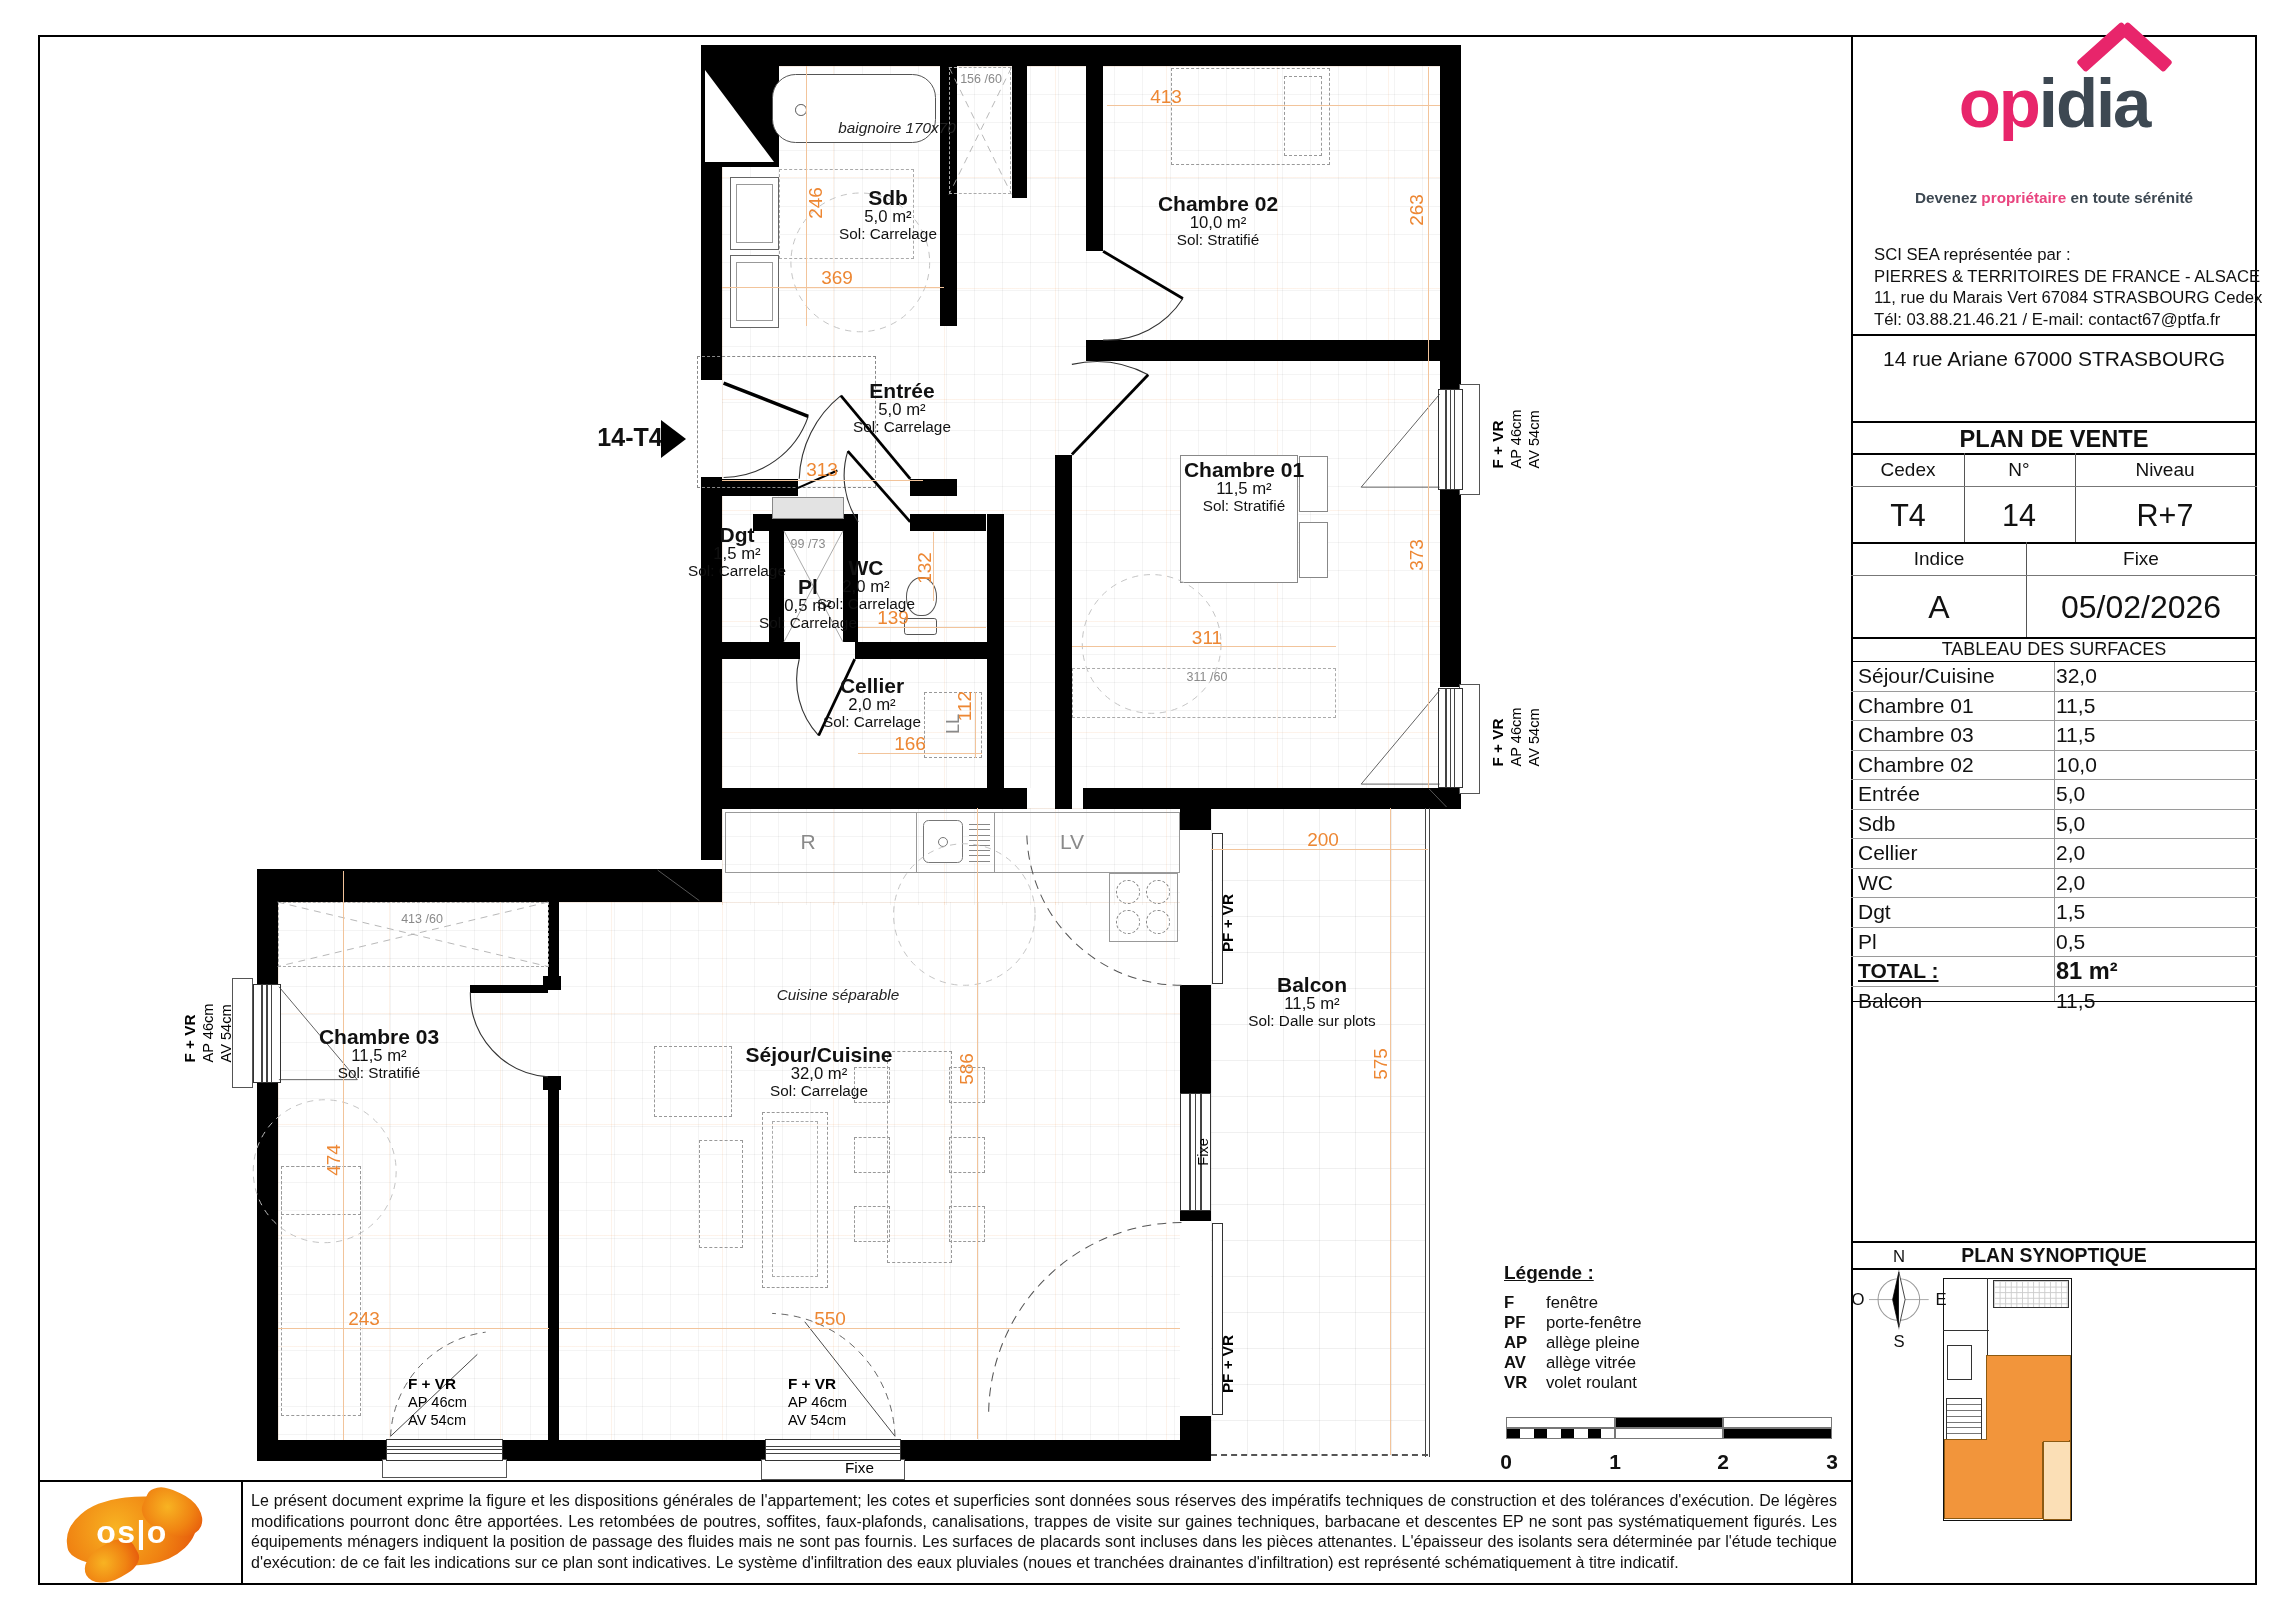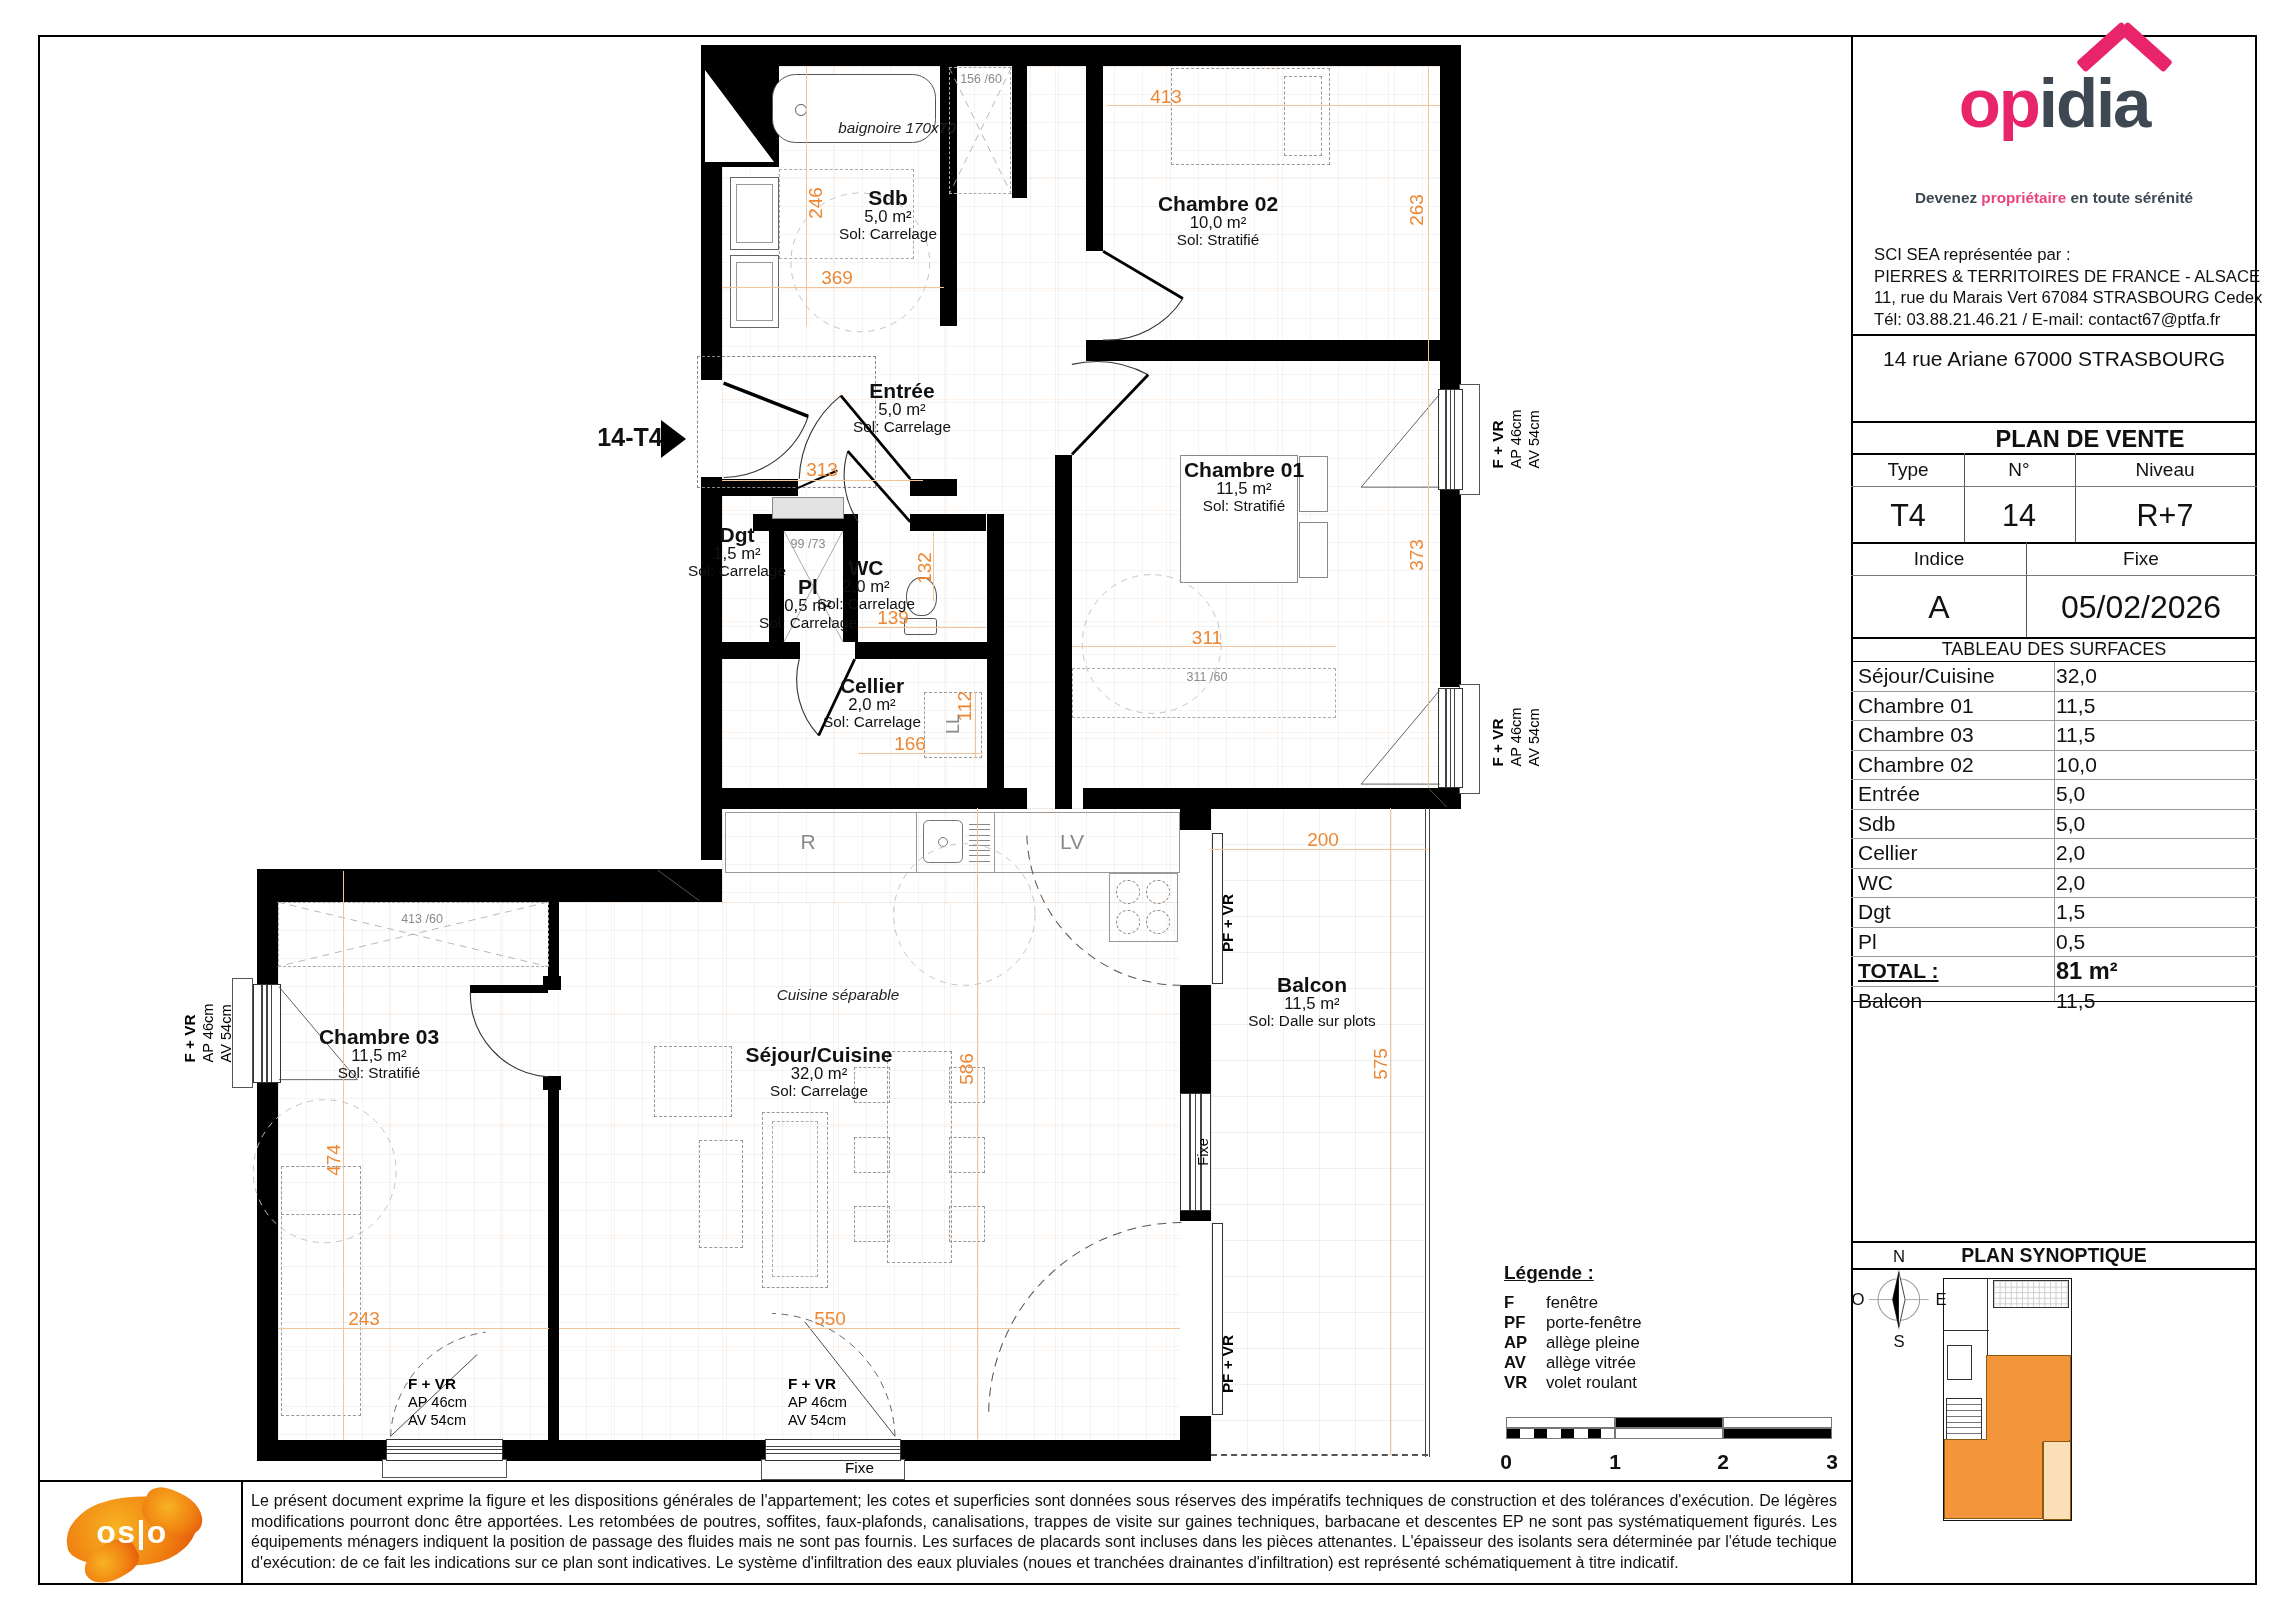--- a/index.html
+++ b/index.html
@@ -411,28 +411,28 @@
         <div>Tél: 03.88.21.46.21 / E-mail: contact67@ptfa.fr</div>
       </div>
     </div>
 
     <div class="pline" style="left:1851px;top:334px;width:406px;height:1.7px;"></div>
 
     <div class="abs center" style="left:2054px;top:343px;transform:translate(-50%,0);width:406px;">
       <div style="font-size:21px;margin-top:4.2px;">14 rue Ariane 67000 STRASBOURG</div>
     </div>
     <div class="pline" style="left:1851px;top:421px;width:406px;height:1.7px;"></div>
-    <div class="abs center" style="left:2054px;top:426px;transform:translate(-50%,0);width:406px;font-size:23.6px;font-weight:bold;margin-left:36px;">PLAN DE VENTE</div>
+    <div class="abs center" style="left:2054px;top:426px;transform:translate(-50%,0);width:406px;font-size:23.6px;font-weight:bold;">PLAN DE VENTE</div>
     <div class="pline" style="left:1851px;top:453px;width:406px;height:1.7px;"></div>
 
     <div>
       <div class="abs" style="left:1964px;top:453px;width:1px;height:89px;background:#555;"></div>
       <div class="abs" style="left:2075px;top:453px;width:1px;height:89px;background:#555;"></div>
       <div class="abs" style="left:1851px;top:486px;width:406px;height:0.8px;background:#777;"></div>
-      <div class="abs" style="left:1908px;top:470px;transform:translate(-50%,-50%);font-size:19px;">Type</div>
+      <div class="abs" style="left:1908px;top:470px;transform:translate(-50%,-50%);font-size:19px;">Cedex</div>
       <div class="abs" style="left:2019px;top:470px;transform:translate(-50%,-50%);font-size:19px;">N°</div>
       <div class="abs" style="left:2165px;top:470px;transform:translate(-50%,-50%);font-size:19px;">Niveau</div>
       <div class="abs" style="left:1908px;top:515px;transform:translate(-50%,-50%);font-size:30.5px;">T4</div>
       <div class="abs" style="left:2019px;top:515px;transform:translate(-50%,-50%);font-size:30.5px;">14</div>
       <div class="abs" style="left:2165px;top:515px;transform:translate(-50%,-50%);font-size:30.5px;">R+7</div>
     </div>
     <div class="pline" style="left:1851px;top:542px;width:406px;height:1.7px;"></div>
 
     <div>
       <div class="abs" style="left:2026px;top:542px;width:1px;height:95px;background:#555;"></div>

